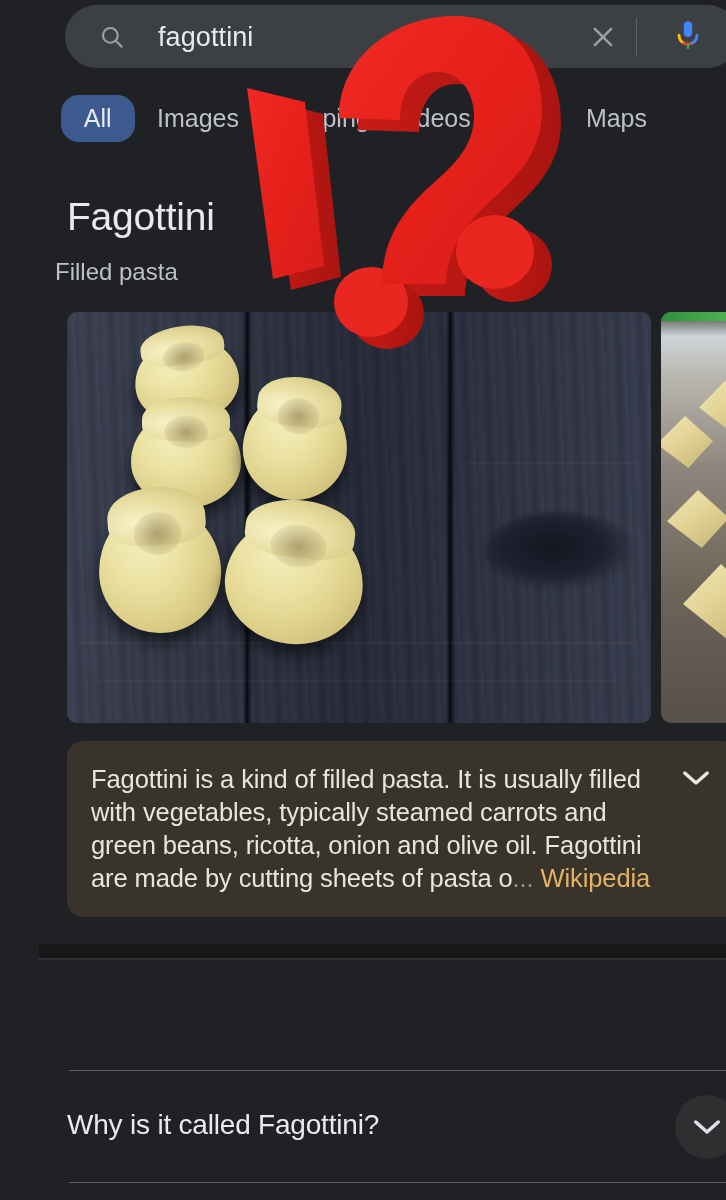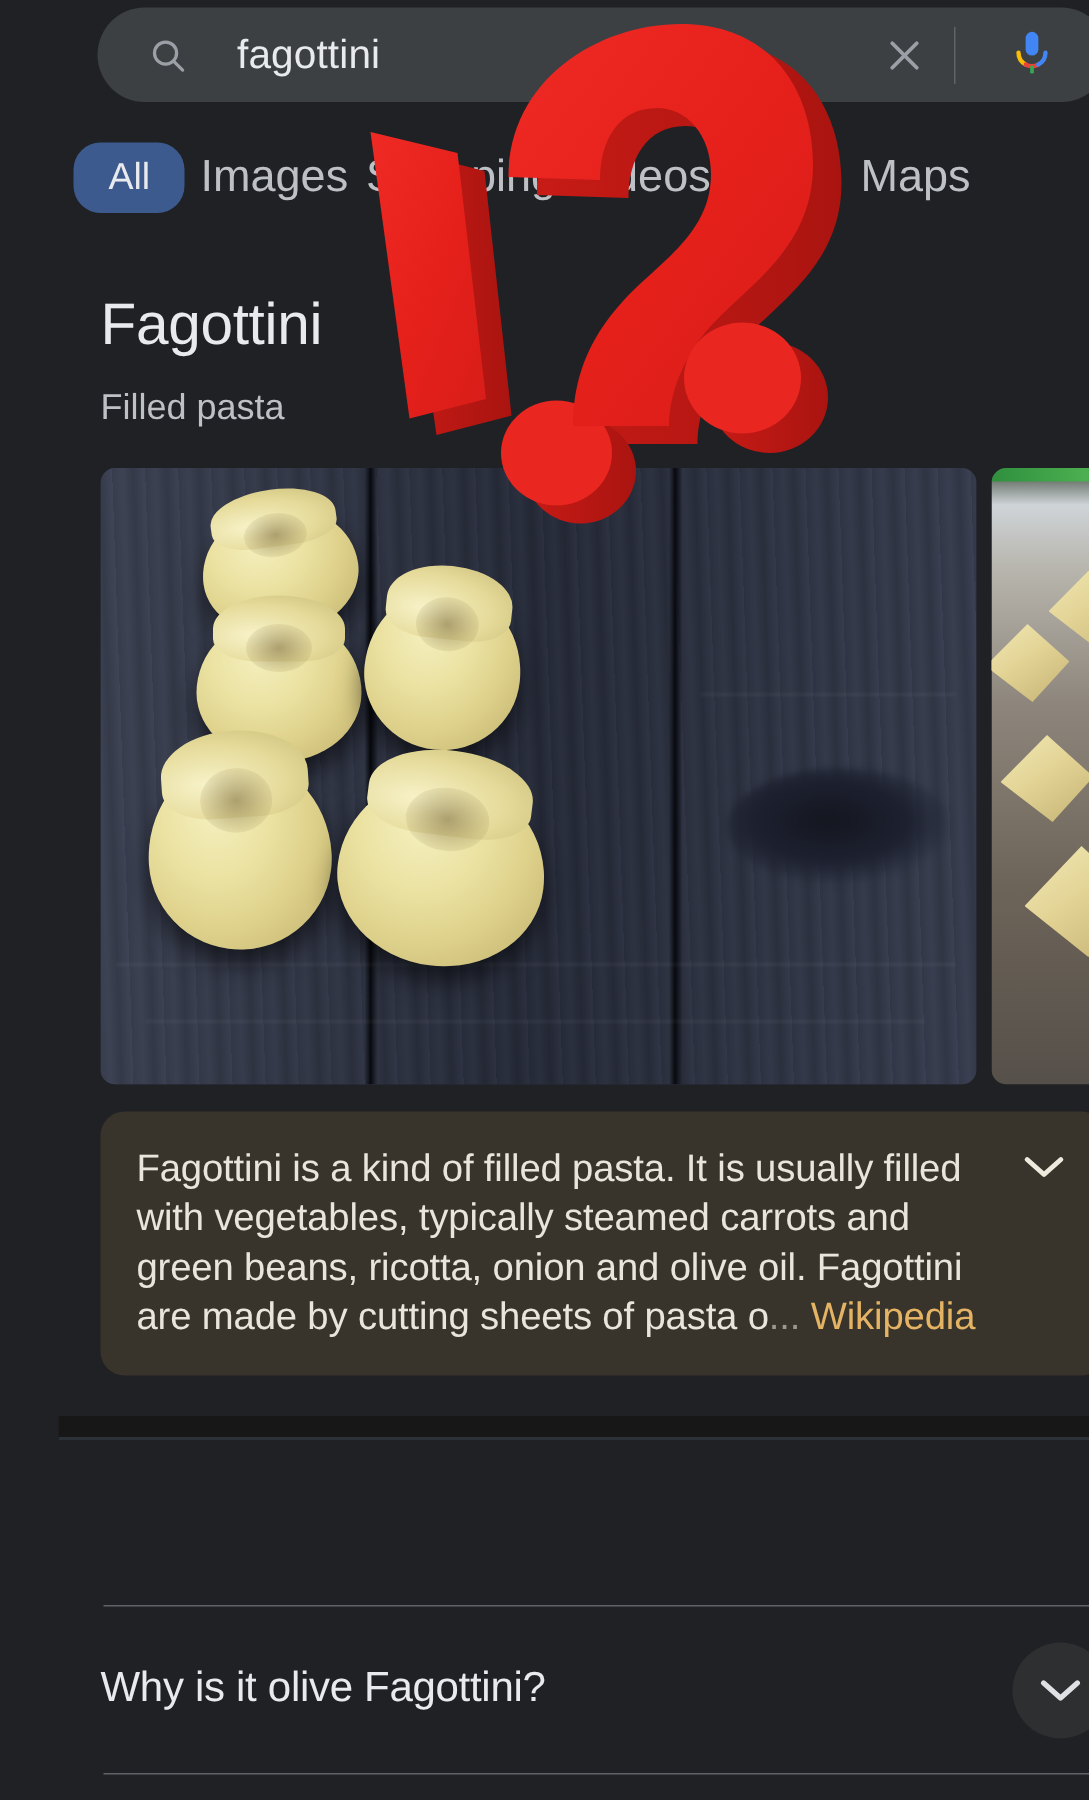--- a/index.html
+++ b/index.html
@@ -73,21 +73,21 @@
   
   .tabs {
     position: absolute;
     top: 90px; left: 0;
     width: 608px; height: 56px;
     display: flex;
     align-items: center;
   }
   .tab {
     color: #bdc1c6;
-    font-size: 30px;
+    font-size: 25px;
     white-space: nowrap;
     padding: 0;
   }
   .tab.active {
     color: #e8eaed;
     background: #3d5a8e;
     border-radius: 18px;
     padding: 9px 23px;
     font-size: 25px;
   }
@@ -96,21 +96,21 @@
   .kp-title {
     position: absolute;
     top: 195px; left: 28px;
     color: #e8eaed;
     font-size: 39px;
     font-weight: 400;
     letter-spacing: -0.2px;
   }
   .kp-subtitle {
     position: absolute;
-    top: 258px; left: 28px;
+    top: 258px; left: 16px;
     color: #bdc1c6;
     font-size: 24px;
   }
   .kebab {
     position: absolute;
     right: 30px;
   }
   .kebab .dot {
     width: 6px; height: 6px;
     border-radius: 50%;
@@ -399,21 +399,21 @@
 
 
   <div class="kebab" id="paa-kebab">
     <div class="dot"></div>
     <div class="dot"></div>
     <div class="dot"></div>
   </div>
 
   <div class="paa-rule" id="paa-rule-1"></div>
 
-  <div class="paa-q">Why is it olive Fagottini?</div>
+  <div class="paa-q">Why is it called Fagottini?</div>
 
   <div class="paa-btn">
     <svg viewBox="0 0 24 14">
       <polyline points="3,3 12,11 21,3" fill="none" stroke="#dfe1e5" stroke-width="2.8" stroke-linecap="round" stroke-linejoin="round"></polyline>
     </svg>
   </div>
 
   <div class="paa-rule" id="paa-rule-2"></div>
 
   <svg class="overlay" viewBox="0 0 726 1200">

